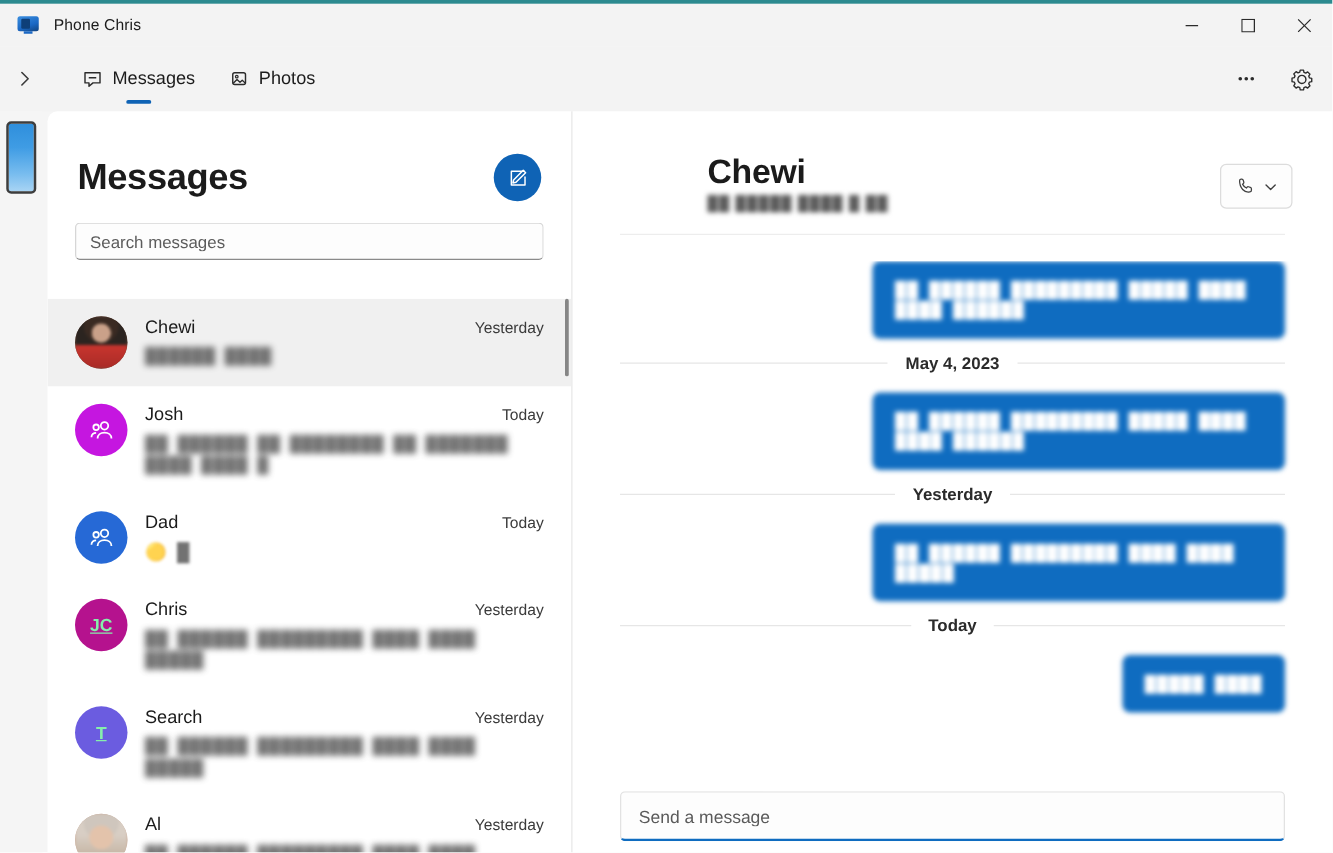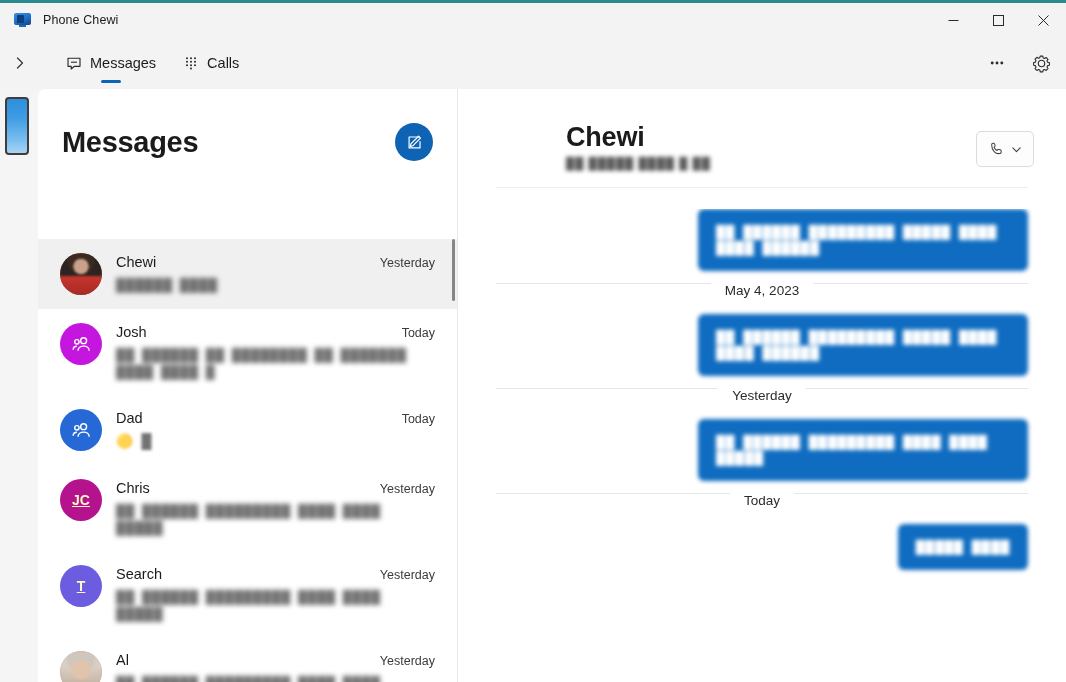--- a/index.html
+++ b/index.html
@@ -222,21 +222,21 @@
     gap: 14px;
     padding: 14px 22px 14px 22px;
     min-height: 67px;
   }
   .conv-item.selected { background: #f0f0f0; }
   .avatar {
     width: 42px; height: 42px;
     border-radius: 50%;
     flex: none;
     display: flex; align-items: center; justify-content: center;
-    color: #fef9c3;
+    color: #86efac;
     font-size: 14px;
     font-weight: 600;
     overflow: hidden;
     position: relative;
     text-decoration: underline;
   }
   .avatar .face {
     position: absolute;
     inset: 0;
     filter: blur(1.1px);
@@ -350,22 +350,24 @@
     border-radius: 6px;
     padding: 15px 18px;
     font-size: 12.5px;
     line-height: 16px;
     filter: blur(2.3px);
     letter-spacing: .7px;
     word-spacing: 4px;
   }
   .date-divider {
     display: flex;
+    align-items: center;
     gap: 14px;
     margin: 6px 0 16px 0;
+    font-weight: bold;
   }
   .date-divider .line { flex: 1; height: 1px; background: #e6e6e6; }
   .date-divider .label {
     font-size: 13.5px;
     color: #2b2b2b;
     white-space: nowrap;
     filter: none;
   }
 
   .composer {
@@ -392,21 +394,21 @@
 </head>
 <body>
 
 <div id="app">
 
   <div class="titlebar">
     <div class="app-icon">
       <div class="mon"></div>
         <div class="stand"></div>
     </div>
-    <div class="app-title">Phone Chewi</div>
+    <div class="app-title">Phone Chris</div>
     <div class="win-controls">
       <div class="win-btn">
         <svg width="11" height="11" viewBox="0 0 11 11">
           <line x1="0.5" y1="5.5" x2="10.5" y2="5.5" stroke="currentColor" stroke-width="1"></line>
         </svg>
       </div>
       <div class="win-btn">
         <svg width="11" height="11" viewBox="0 0 11 11">
           <rect x="0.5" y="0.5" width="10" height="10" fill="none" stroke="currentColor" stroke-width="1"></rect>
         </svg>
@@ -432,34 +434,27 @@
         <span class="tab-ico">
           <svg width="16" height="16" viewBox="0 0 16 16">
             <path d="M2 3.2h12v8.1H8.4L5.2 14v-2.7H2z" fill="none" stroke="currentColor" stroke-width="1.15" stroke-linejoin="round"></path>
             <line x1="5" y1="7.2" x2="11" y2="7.2" stroke="currentColor" stroke-width="1.1"></line>
           </svg>
         </span>
         <span>Messages</span>
       </div>
       <div class="tab">
         <span class="tab-ico">
-          <svg width="16" height="16" viewBox="0 0 16 16" fill="currentColor">
-            <circle cx="4" cy="3.2" r="1"></circle>
-              <circle cx="8" cy="3.2" r="1"></circle>
-              <circle cx="12" cy="3.2" r="1"></circle>
-            <circle cx="4" cy="6.7" r="1"></circle>
-              <circle cx="8" cy="6.7" r="1"></circle>
-              <circle cx="12" cy="6.7" r="1"></circle>
-            <circle cx="4" cy="10.2" r="1"></circle>
-              <circle cx="8" cy="10.2" r="1"></circle>
-              <circle cx="12" cy="10.2" r="1"></circle>
-            <circle cx="8" cy="13.4" r="1"></circle>
+          <svg width="16" height="16" viewBox="0 0 16 16">
+            <rect x="3.2" y="3.2" width="10.2" height="9.4" rx="1.6" fill="none" stroke="currentColor" stroke-width="1.15"></rect>
+            <circle cx="6.4" cy="6.3" r="1.05" fill="none" stroke="currentColor" stroke-width="1"></circle>
+            <path d="M3.6 11.6l3-3 2.4 2.2 1.8-1.6 2.2 2.1" fill="none" stroke="currentColor" stroke-width="1.1" stroke-linejoin="round"></path>
           </svg>
         </span>
-        <span>Calls</span>
+        <span>Photos</span>
       </div>
     </div>
 
     <div class="nav-right">
       <div class="nav-icon-btn">
         <svg width="18" height="18" viewBox="0 0 18 18" fill="currentColor">
           <circle cx="4.2" cy="9" r="1.45"></circle>
             <circle cx="9" cy="9" r="1.45"></circle>
             <circle cx="13.8" cy="9" r="1.45"></circle>
         </svg>
@@ -484,20 +479,23 @@
       <div class="list-header">
         <div class="list-title">Messages</div>
         <div class="compose-btn">
           <svg width="19" height="19" viewBox="0 0 20 20">
             <path d="M16.4 3.6l-8.1 8.1-.6 2.6 2.6-.6 8.1-8.1z" transform="translate(-2.1,-0.2)" fill="none" stroke="currentColor" stroke-width="1.25" stroke-linejoin="round"></path>
             <path d="M15.4 4.2H4.3v11.5h11.5V8.6" fill="none" stroke="currentColor" stroke-width="1.25" stroke-linejoin="round"></path>
           </svg>
         </div>
       </div>
 
+      <div class="search-wrap">
+        <input class="search-input" type="text" placeholder="Search messages" style="">
+      </div>
 
       <div class="conv-scroll">
         <div id="conv-list">
             <div class="conv-item selected">
               <div class="avatar" style="background: rgb(109, 76, 61);">
                 <div class="face" style="background: radial-gradient(circle at 50% 32%, rgb(202, 161, 137) 0px, rgb(202, 161, 137) 21%, transparent 22%), radial-gradient(circle at 50% 18%, rgb(58, 42, 34) 0px, rgb(58, 42, 34) 34%, transparent 35%), linear-gradient(rgb(43, 36, 32) 0px, rgb(43, 36, 32) 55%, rgb(200, 53, 46) 55%, rgb(168, 42, 38) 100%);"></div>
               </div>
               <div class="conv-body">
                 <div class="conv-row1">
                   <div class="conv-name">Chewi</div>
@@ -628,15 +626,18 @@
               <div class="line"></div>
               <div class="label">Today</div>
               <div class="line"></div>
             </div>
             <div class="msg-row out">
               <div class="bubble">█████ ████</div>
             </div>
           </div>
       </div>
 
+      <div class="composer">
+        <input class="composer-input" type="text" placeholder="Send a message" style="">
+      </div>
     </div>
   </div>
 </div>
 
 </body></html>

